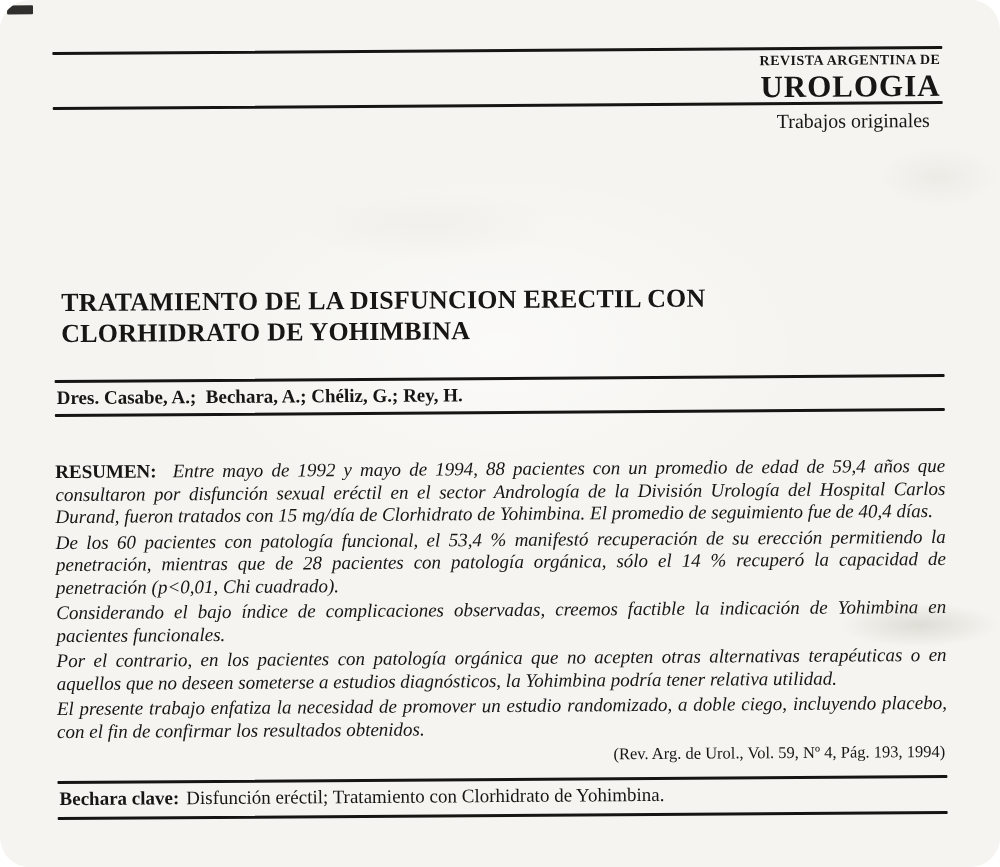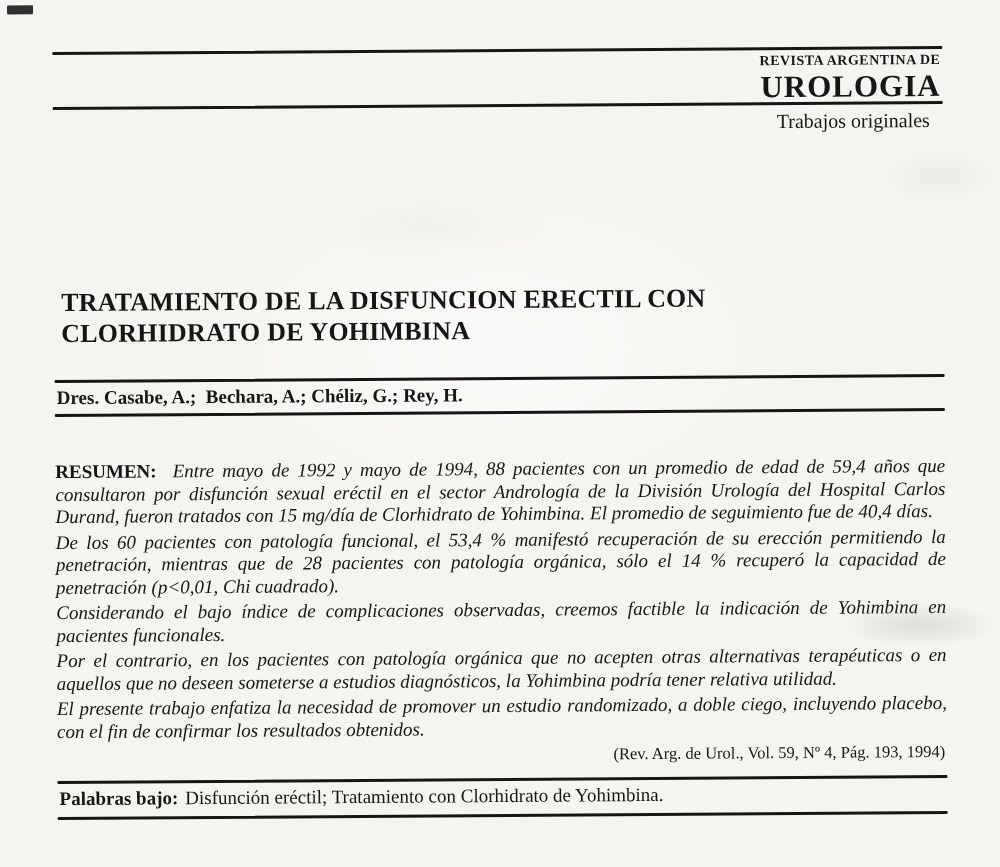--- a/index.html
+++ b/index.html
@@ -4,20 +4,21 @@
 <style>
   html, body { margin: 0; padding: 0; background: #ffffff; }
   .page {
     position: relative;
     width: 1000px;
     height: 867px;
     background: #f5f4f0;
     overflow: hidden;
     font-family: "Liberation Serif", "DejaVu Serif", serif;
     color: #181614;
+    border-radius: 30px;
   }
   .sheet {
     position: absolute;
     inset: 0;
     transform: rotate(-0.4deg);
     transform-origin: 50% 50%;
     background:
       radial-gradient(ellipse 420px 240px at 50% 40%, rgba(255,255,255,0.55), rgba(255,255,255,0) 75%),
       #f5f4f0;
   }
@@ -172,20 +173,20 @@
     <div class="abstract">
       <p class="abs-p"><span class="abs-label">RESUMEN:</span><span>Entre mayo de 1992 y mayo de 1994, 88 pacientes con un promedio de edad de 59,4 años que consultaron por disfunción sexual eréctil en el sector Andrología de la División Urología del Hospital Carlos Durand, fueron tratados con 15 mg/día de Clorhidrato de Yohimbina. El promedio de seguimiento fue de 40,4 días.</span></p>
       <p class="abs-p">De los 60 pacientes con patología funcional, el 53,4 % manifestó recuperación de su erección permitiendo la penetración, mientras que de 28 pacientes con patología orgánica, sólo el 14 % recuperó la capacidad de penetración (p&lt;0,01, Chi cuadrado).</p>
       <p class="abs-p">Considerando el bajo índice de complicaciones observadas, creemos factible la indicación de Yohimbina en pacientes funcionales.</p>
       <p class="abs-p">Por el contrario, en los pacientes con patología orgánica que no acepten otras alternativas terapéuticas o en aquellos que no deseen someterse a estudios diagnósticos, la Yohimbina podría tener relativa utilidad.</p>
       <p class="abs-p">El presente trabajo enfatiza la necesidad de promover un estudio randomizado, a doble ciego, incluyendo placebo, con el fin de confirmar los resultados obtenidos.</p>
       <div class="citation">(Rev. Arg. de Urol., Vol. 59, Nº 4, Pág. 193, 1994)</div>
     </div>
 
     <div class="rule rule-5"></div>
-    <p class="kw-line"><span class="kw-label">Palabras bajo:</span><span>Disfunción eréctil; Tratamiento con Clorhidrato de Yohimbina.</span></p>
+    <p class="kw-line"><span class="kw-label">Bechara clave:</span><span>Disfunción eréctil; Tratamiento con Clorhidrato de Yohimbina.</span></p>
     <div class="rule rule-6"></div>
 
     <div class="smudge smudge-1"></div>
     <div class="smudge smudge-2"></div>
     <div class="smudge smudge-3"></div>
   </div>
 </div>
 
 </body></html>

